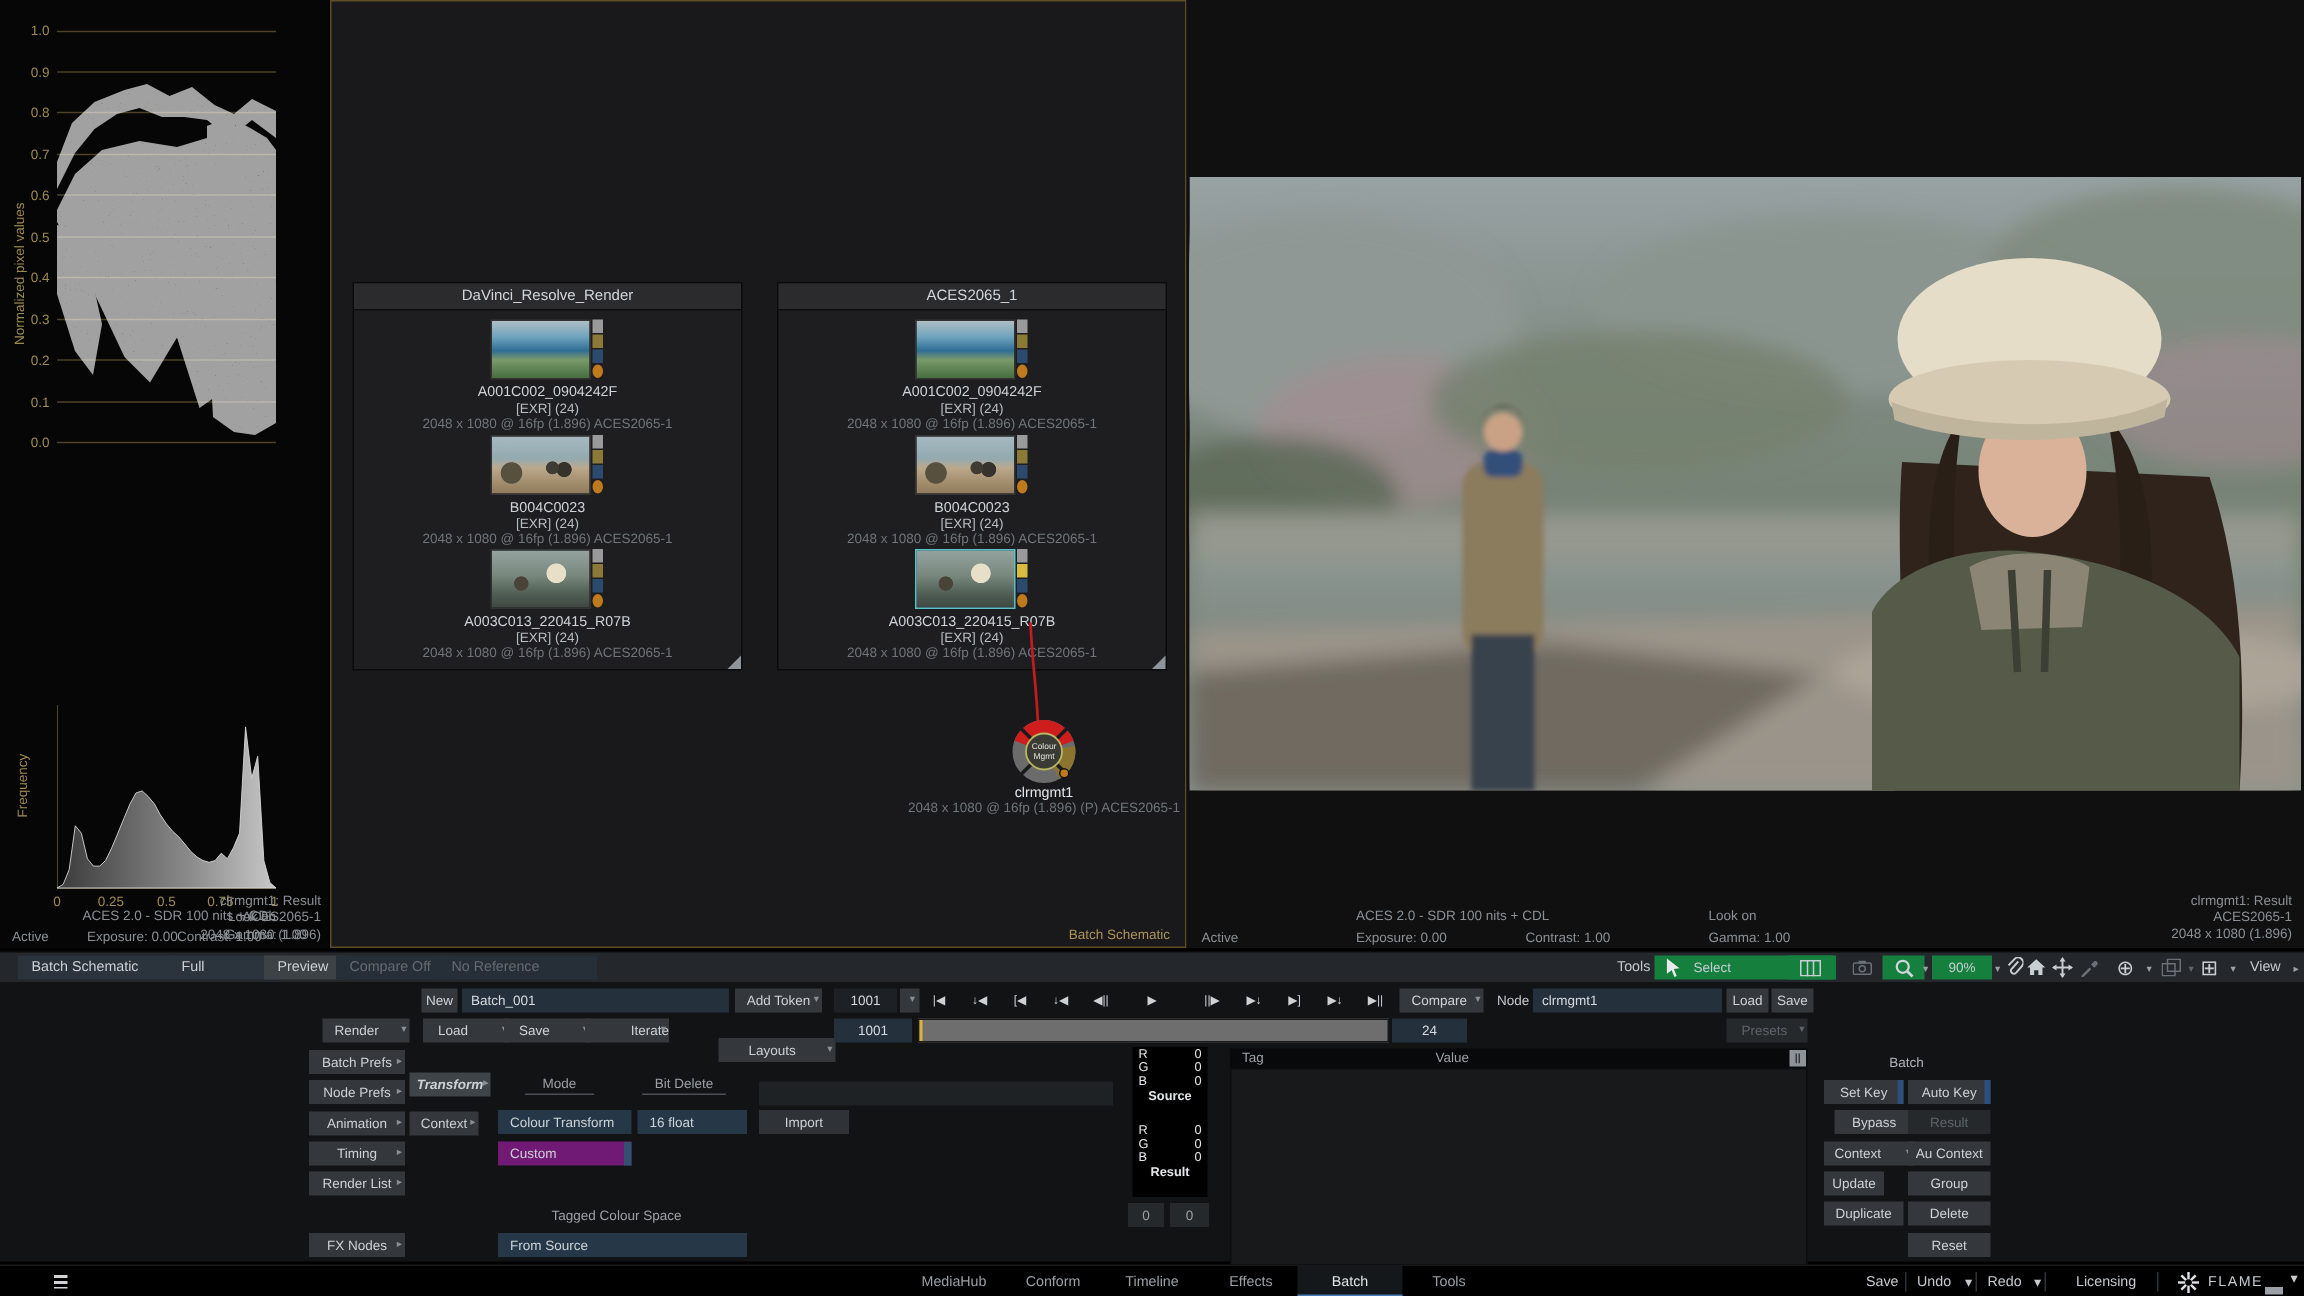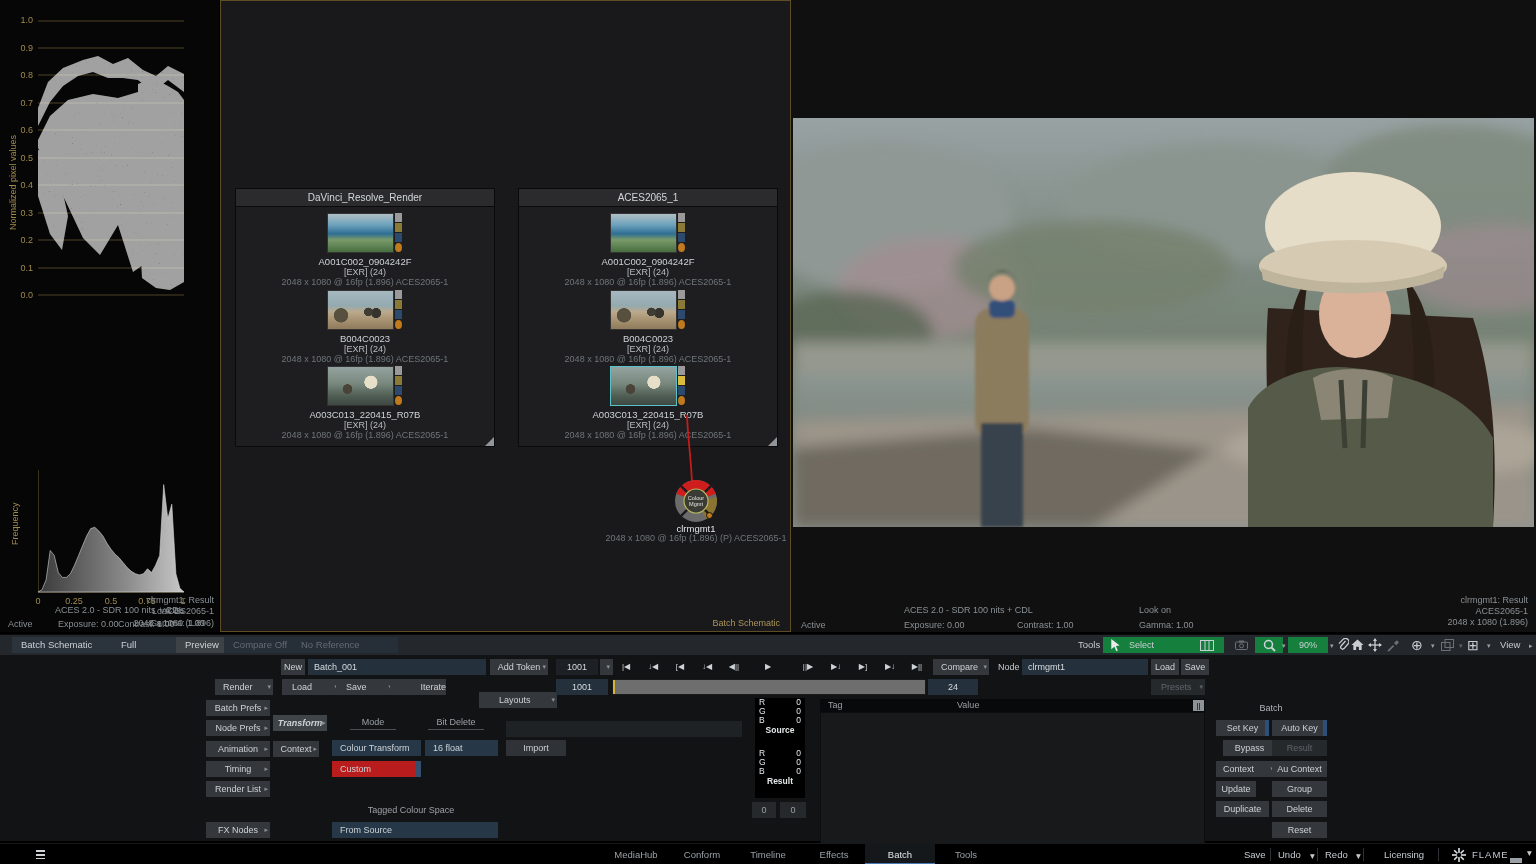--- a/index.html
+++ b/index.html
@@ -503,21 +503,21 @@
       <span>Context</span><span class="ar">▸</span></div>
     <div class="btn" style="left:206px;top:106px;width:64px;">
       <span>Timing</span><span class="ar">▸</span></div>
     <div class="btn" style="left:206px;top:126px;width:64px;">
       <span>Render List</span><span class="ar">▸</span></div>
     <div class="btn" style="left:206px;top:167px;width:64px;">
       <span>FX Nodes</span><span class="ar">▸</span></div>
 
     <span class="hdr" style="left:350px;top:62px;width:46px;">Mode</span>
     <div class="btn blue" style="left:332px;top:85px;width:81px;text-align:left;padding-left:8px;">Colour Transform</div>
-    <div class="btn" style="left:332px;top:106px;width:81px;text-align:left;padding-left:8px;background:#b91c1c;box-shadow:inset -5px 0 0 #35506e;">Custom</div>
+    <div class="btn" style="left:332px;top:106px;width:81px;text-align:left;padding-left:8px;background:#701a75;box-shadow:inset -5px 0 0 #35506e;">Custom</div>
     <span class="hdr" style="left:428px;top:62px;width:56px;">Bit Delete</span>
     <div class="btn blue" style="left:425px;top:85px;width:65px;text-align:left;padding-left:8px;">16 float</div>
     <div class="field" style="left:506px;top:66px;width:236px;background:#1f2225;"></div>
     <div class="btn" style="left:506px;top:85px;width:60px;background:#2f3236;">Import</div>
     <span class="hdr" style="left:332px;top:150px;width:158px;border-bottom:none;">Tagged Colour Space</span>
     <div class="btn blue" style="left:332px;top:167px;width:158px;text-align:left;padding-left:8px;">From Source</div>
 
     <div class="rgbp">
       <div class="rgbrow">
           <span>R</span>

